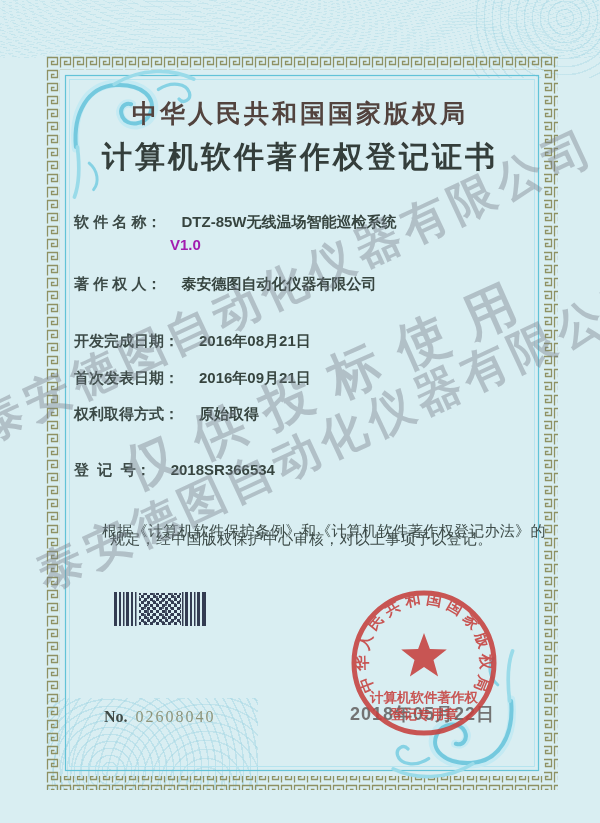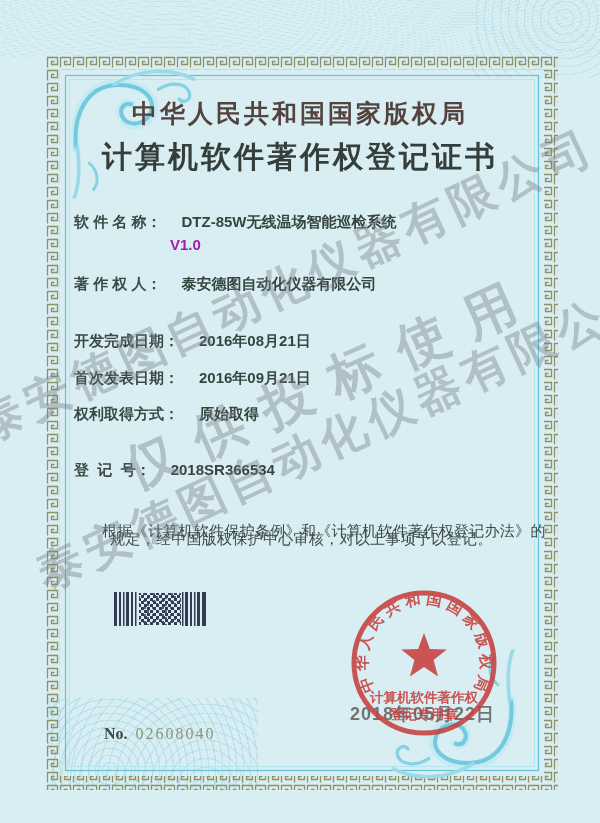--- a/index.html
+++ b/index.html
@@ -33,21 +33,21 @@
   .row{position:absolute;left:74px;font-size:15px;font-weight:600;color:#3c4a47;z-index:3;white-space:pre;}
   .row .val{margin-left:20px;color:#36443f;}
   .val2{position:absolute;left:170px;font-size:15px;font-weight:600;color:#a21caf;z-index:3;}
 
   .stmt{position:absolute;font-size:15px;color:#3c4a47;z-index:3;white-space:nowrap;letter-spacing:.3px;}
   .stmt1{left:102px;top:522px;}
   .stmt2{left:74px;top:530px;margin-left:36px;}
 
   .barcode{position:absolute;left:114px;top:592px;z-index:3;}
 
-  .no-line{position:absolute;left:104px;top:708px;z-index:4;font-family:"Liberation Serif",serif;font-size:16px;margin-top:17px;}
+  .no-line{position:absolute;left:104px;top:708px;z-index:4;font-family:"Liberation Serif",serif;font-size:16px;}
   .no-line .no-label{color:#3f4a46;font-weight:bold;}
   .no-line .no-value{color:#8e9479;letter-spacing:2px;margin-left:8px;}
 
   .wm{position:absolute;z-index:5;font-family:"Liberation Serif",serif;font-weight:bold;
     color:rgba(122,128,140,.42);white-space:nowrap;pointer-events:none;transform-origin:0 50%;}
   .wm-a{left:-20px;top:398px;font-size:46px;letter-spacing:6px;transform:rotate(-25deg);}
   .wm-b{left:128px;top:438px;font-size:52px;letter-spacing:22px;transform:rotate(-24deg);}
   .wm-c{left:40px;top:546px;font-size:46px;letter-spacing:6px;transform:rotate(-25deg);}
 
   .seal-date{position:absolute;left:350px;top:702px;z-index:6;font-size:18px;font-weight:600;

